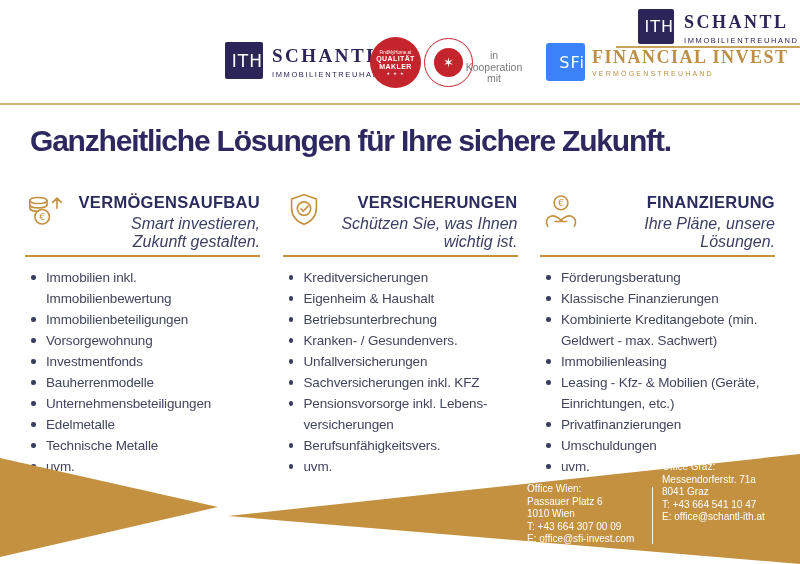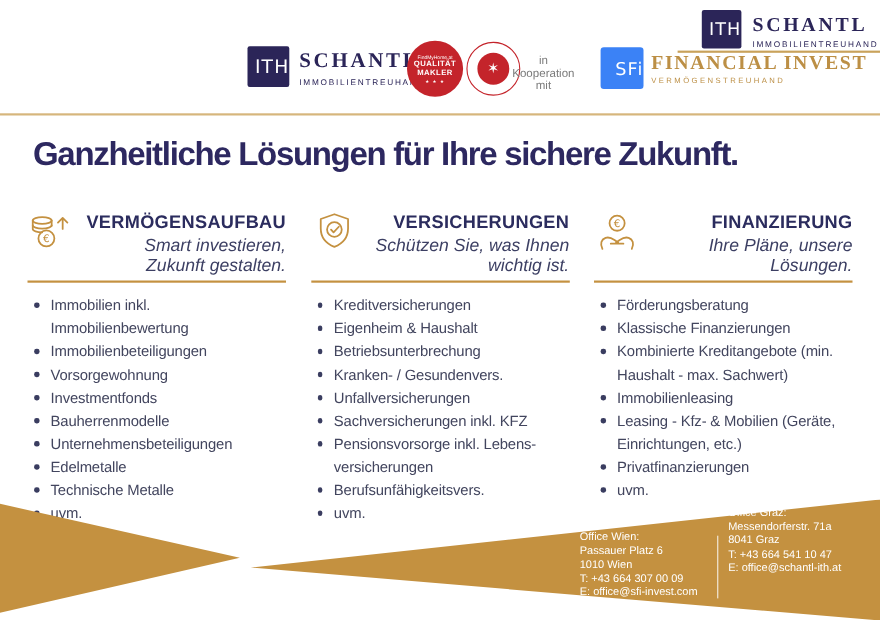--- a/index.html
+++ b/index.html
@@ -229,24 +229,25 @@
         </svg>
         <div class="col-head-text">
           <div class="col-heading">FINANZIERUNG</div>
           <div class="col-subtitle">Ihre Pläne, unsere Lösungen.</div>
         </div>
       </div>
       <div class="col-rule"></div>
       <ul class="items">
         <li>Förderungsberatung</li>
         <li>Klassische Finanzierungen</li>
-        <li>Kombinierte Kreditangebote (min. Haushalt - max. Sachwert)</li>
+        <li>Kombinierte Kreditangebote (min. Geldwert - max. Sachwert)</li>
         <li>Immobilienleasing</li>
         <li>Leasing - Kfz- &amp; Mobilien (Geräte, Einrichtungen, etc.)</li>
         <li>Privatfinanzierungen</li>
+        <li>Umschuldungen</li>
         <li>uvm.</li>
       </ul>
     </div>
 
   </div>
 
   <svg class="footer-svg" viewBox="0 0 800 110" preserveAspectRatio="none">
     <polygon points="0,4 218,53 0,103" fill="#C49140"></polygon>
     <polygon points="228,62 800,0 800,110" fill="#C49140"></polygon>
     <polygon points="552,94 745,107 552,100" fill="#ffffff"></polygon>

